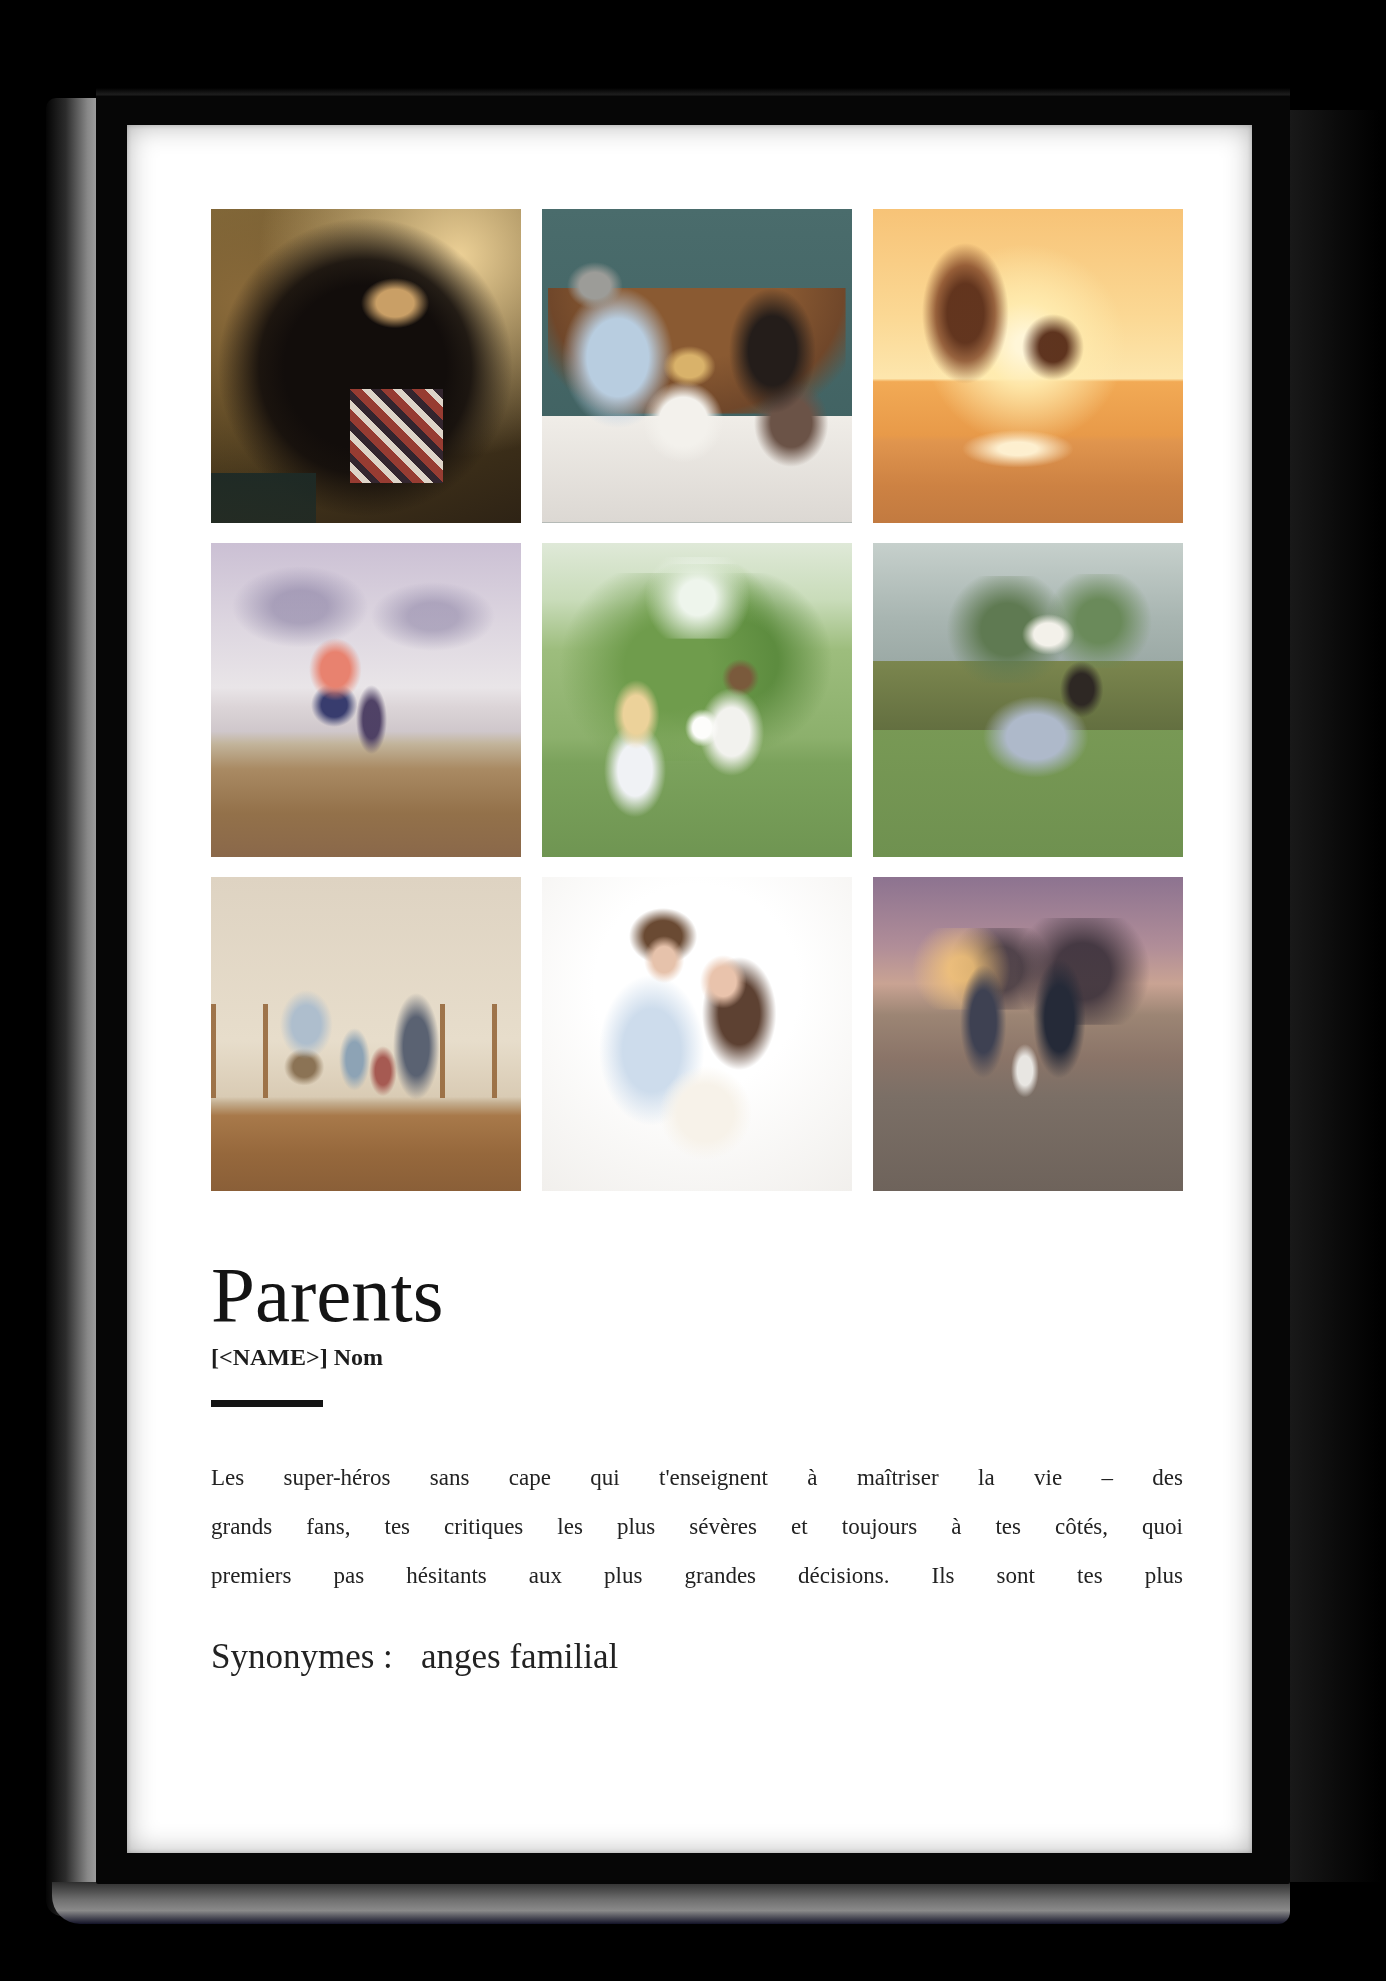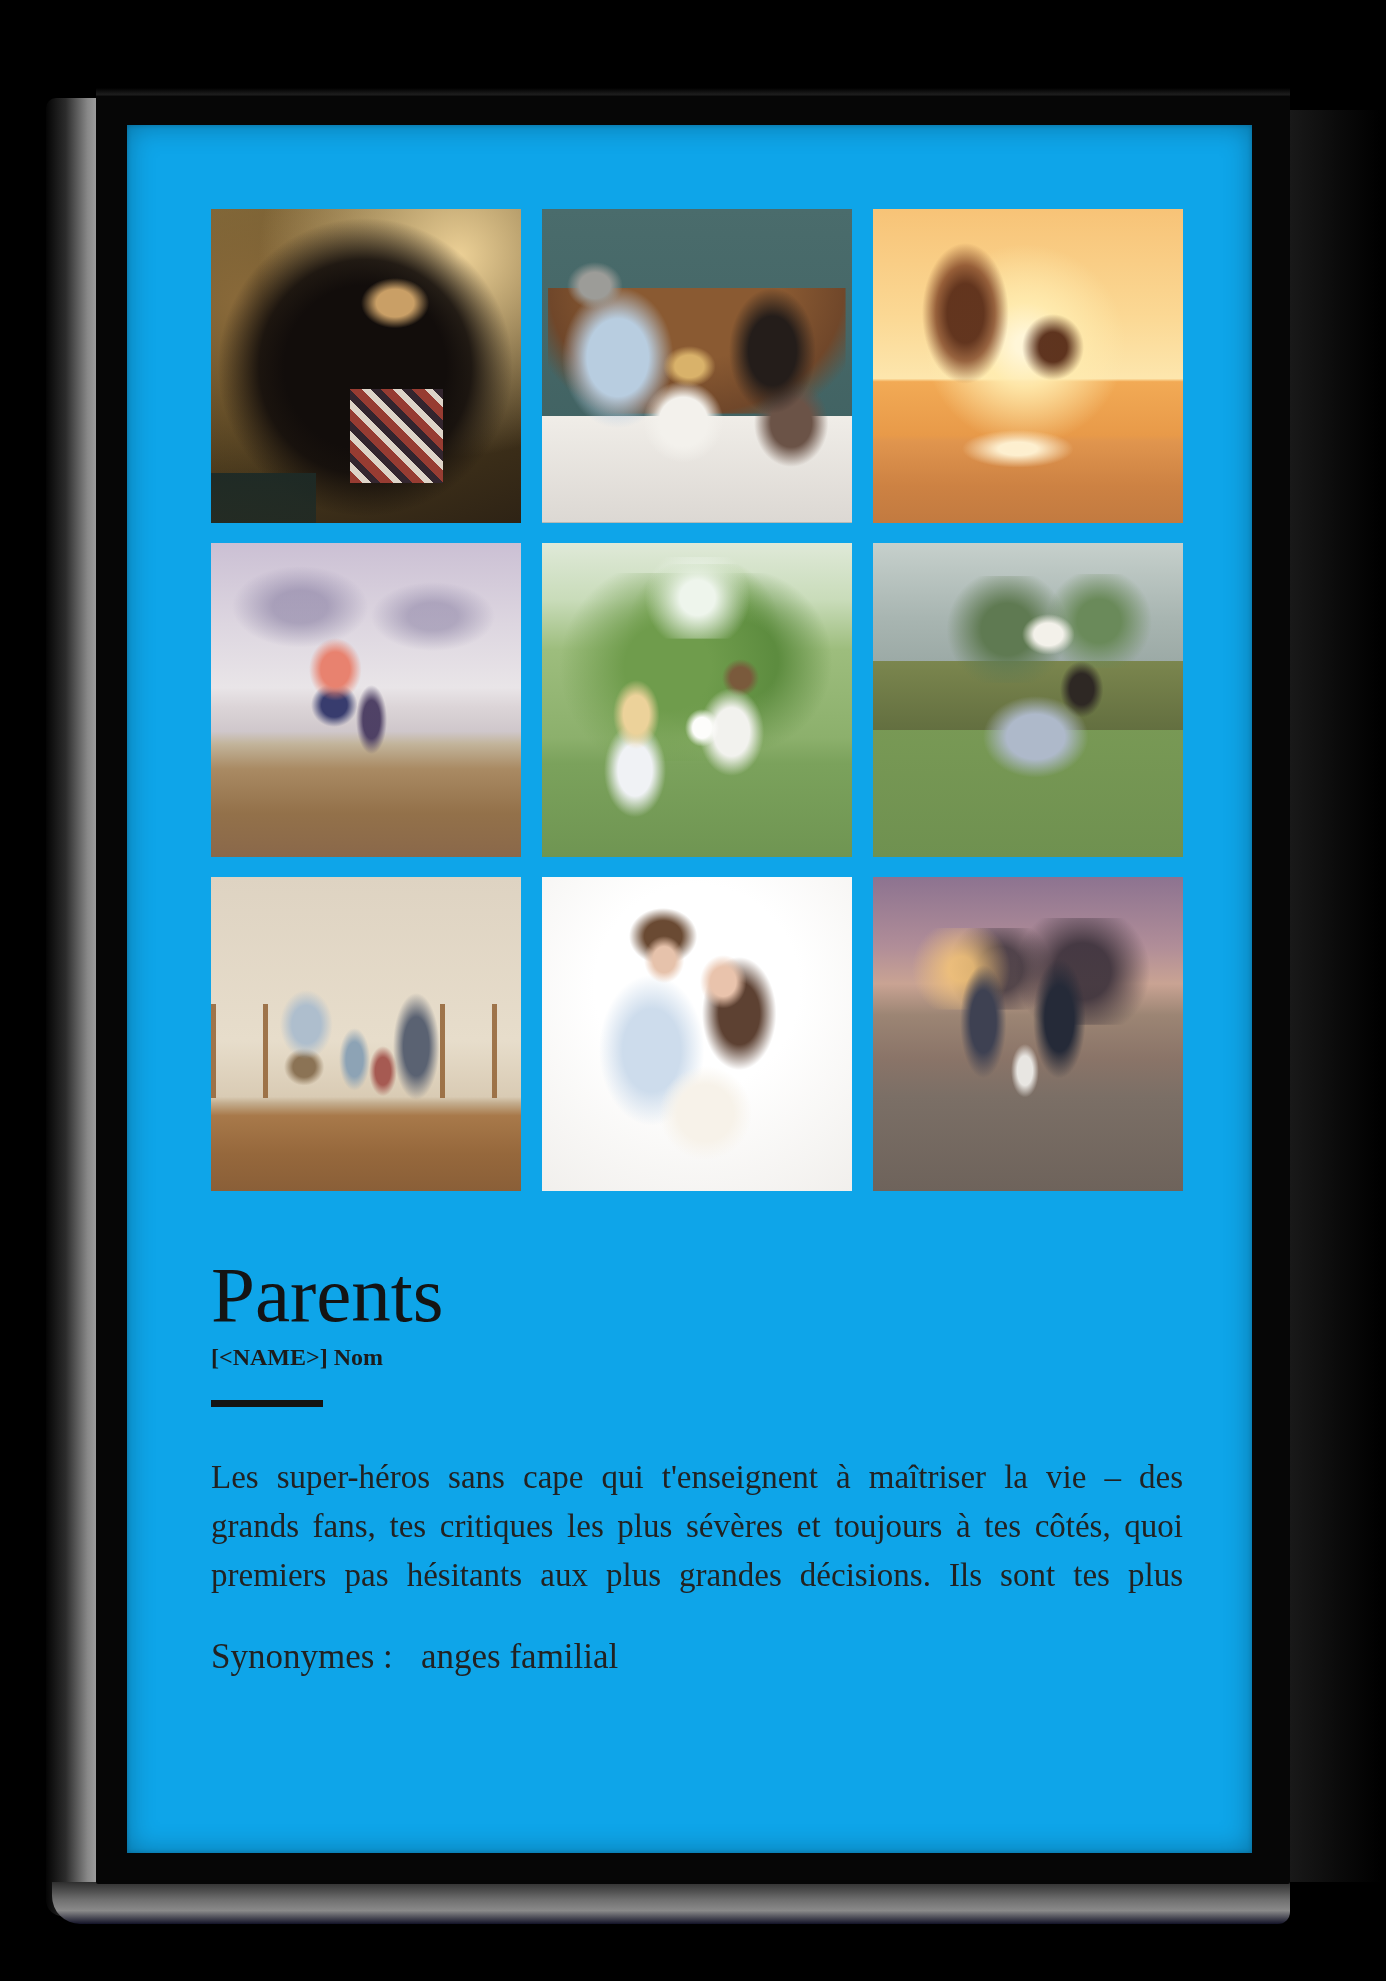--- a/index.html
+++ b/index.html
@@ -29,21 +29,21 @@
     background:linear-gradient(180deg,#000 0%,#1d1d1d 70%,#050505 100%);
   }
 
   
   .frame {
     position:absolute; left:96px; top:96px; width:1194px; height:1788px;
     background:#060606; border-radius:2px;
   }
   .mat {
     position:absolute; left:31px; top:29px; width:1125px; height:1728px;
-    background:#0ea5e9;
+    background:#ffffff;
     box-shadow: inset 0 0 28px rgba(0,0,0,.30), inset 0 0 5px rgba(0,0,0,.22);
   }
   .content {
     position:absolute; inset:0; padding:84px 69px 0 84px; box-sizing:border-box;
   }
 
   
   .grid {
     display:grid; grid-template-columns:repeat(3,310px); grid-auto-rows:314px;
     gap:20px 21px; width:972px;
@@ -132,21 +132,21 @@
     radial-gradient(ellipse closest-side, #252a38 55%, rgba(37,42,56,0) 100%) 62% 42%/17% 38% no-repeat,
     radial-gradient(circle, rgba(244,196,120,.85) 15%, rgba(244,196,120,0) 60%) 10% 22%/46% 26% no-repeat,
     radial-gradient(circle, rgba(58,48,58,.9) 30%, rgba(58,48,58,0) 72%) 85% 20%/50% 34% no-repeat,
     radial-gradient(circle, rgba(64,54,62,.85) 30%, rgba(64,54,62,0) 70%) 35% 22%/40% 26% no-repeat,
     linear-gradient(180deg, #8d7390 0%, #b08d98 22%, #c9a393 34%, #9c8574 44%, #8a7468 58%, #7b6f66 70%, #6e635b 100%); }
 
   
   .title { margin-top:64px; font-size:79px; line-height:1; color:#141414; }
   .name-line { margin-top:9px; font-size:24px; line-height:1.2; color:#1c1c1c;font-weight:bold; }
   .divider { margin-top:28px; width:112px; height:7px; background:#141414; }
-  .definition-body { margin-top:46px; width:972px; font-size:33px; line-height:49px; color:#222; }
+  .definition-body { margin-top:46px; width:972px; font-size:23px; line-height:49px; color:#222; }
   .jline { text-align:justify; text-align-last:justify; }
   .synonyms { margin-top:32px; display:flex; width:972px; font-size:35px; line-height:49px; color:#222; }
   .syn-label { width:210px; flex:0 0 auto; }
   .syn-text { flex:1 1 auto; }
 </style>
 </head>
 <body>
 
 <div class="scene">
 

